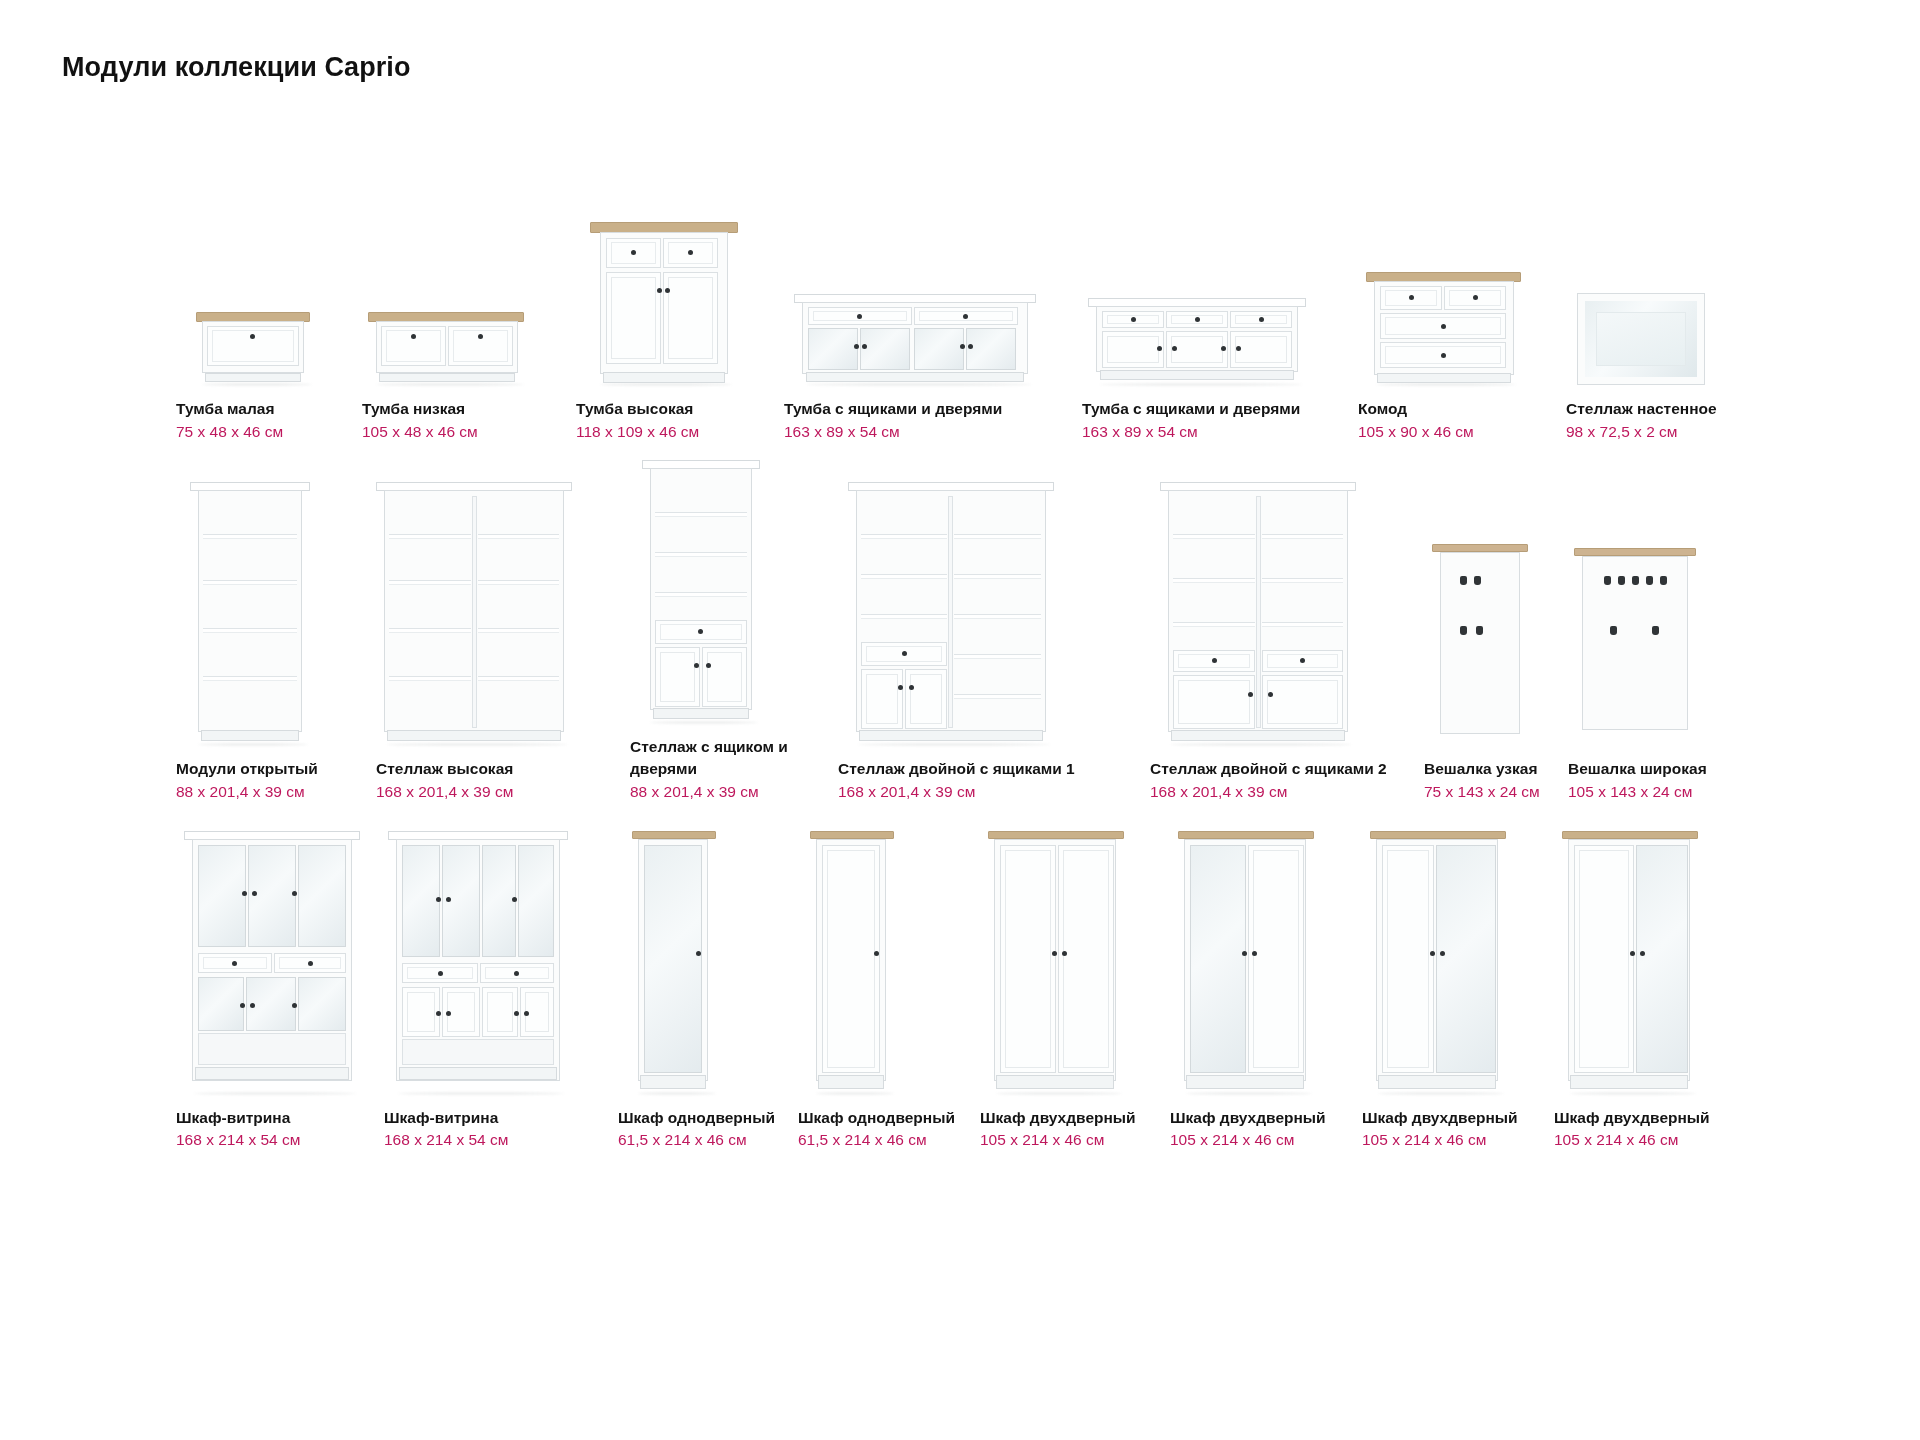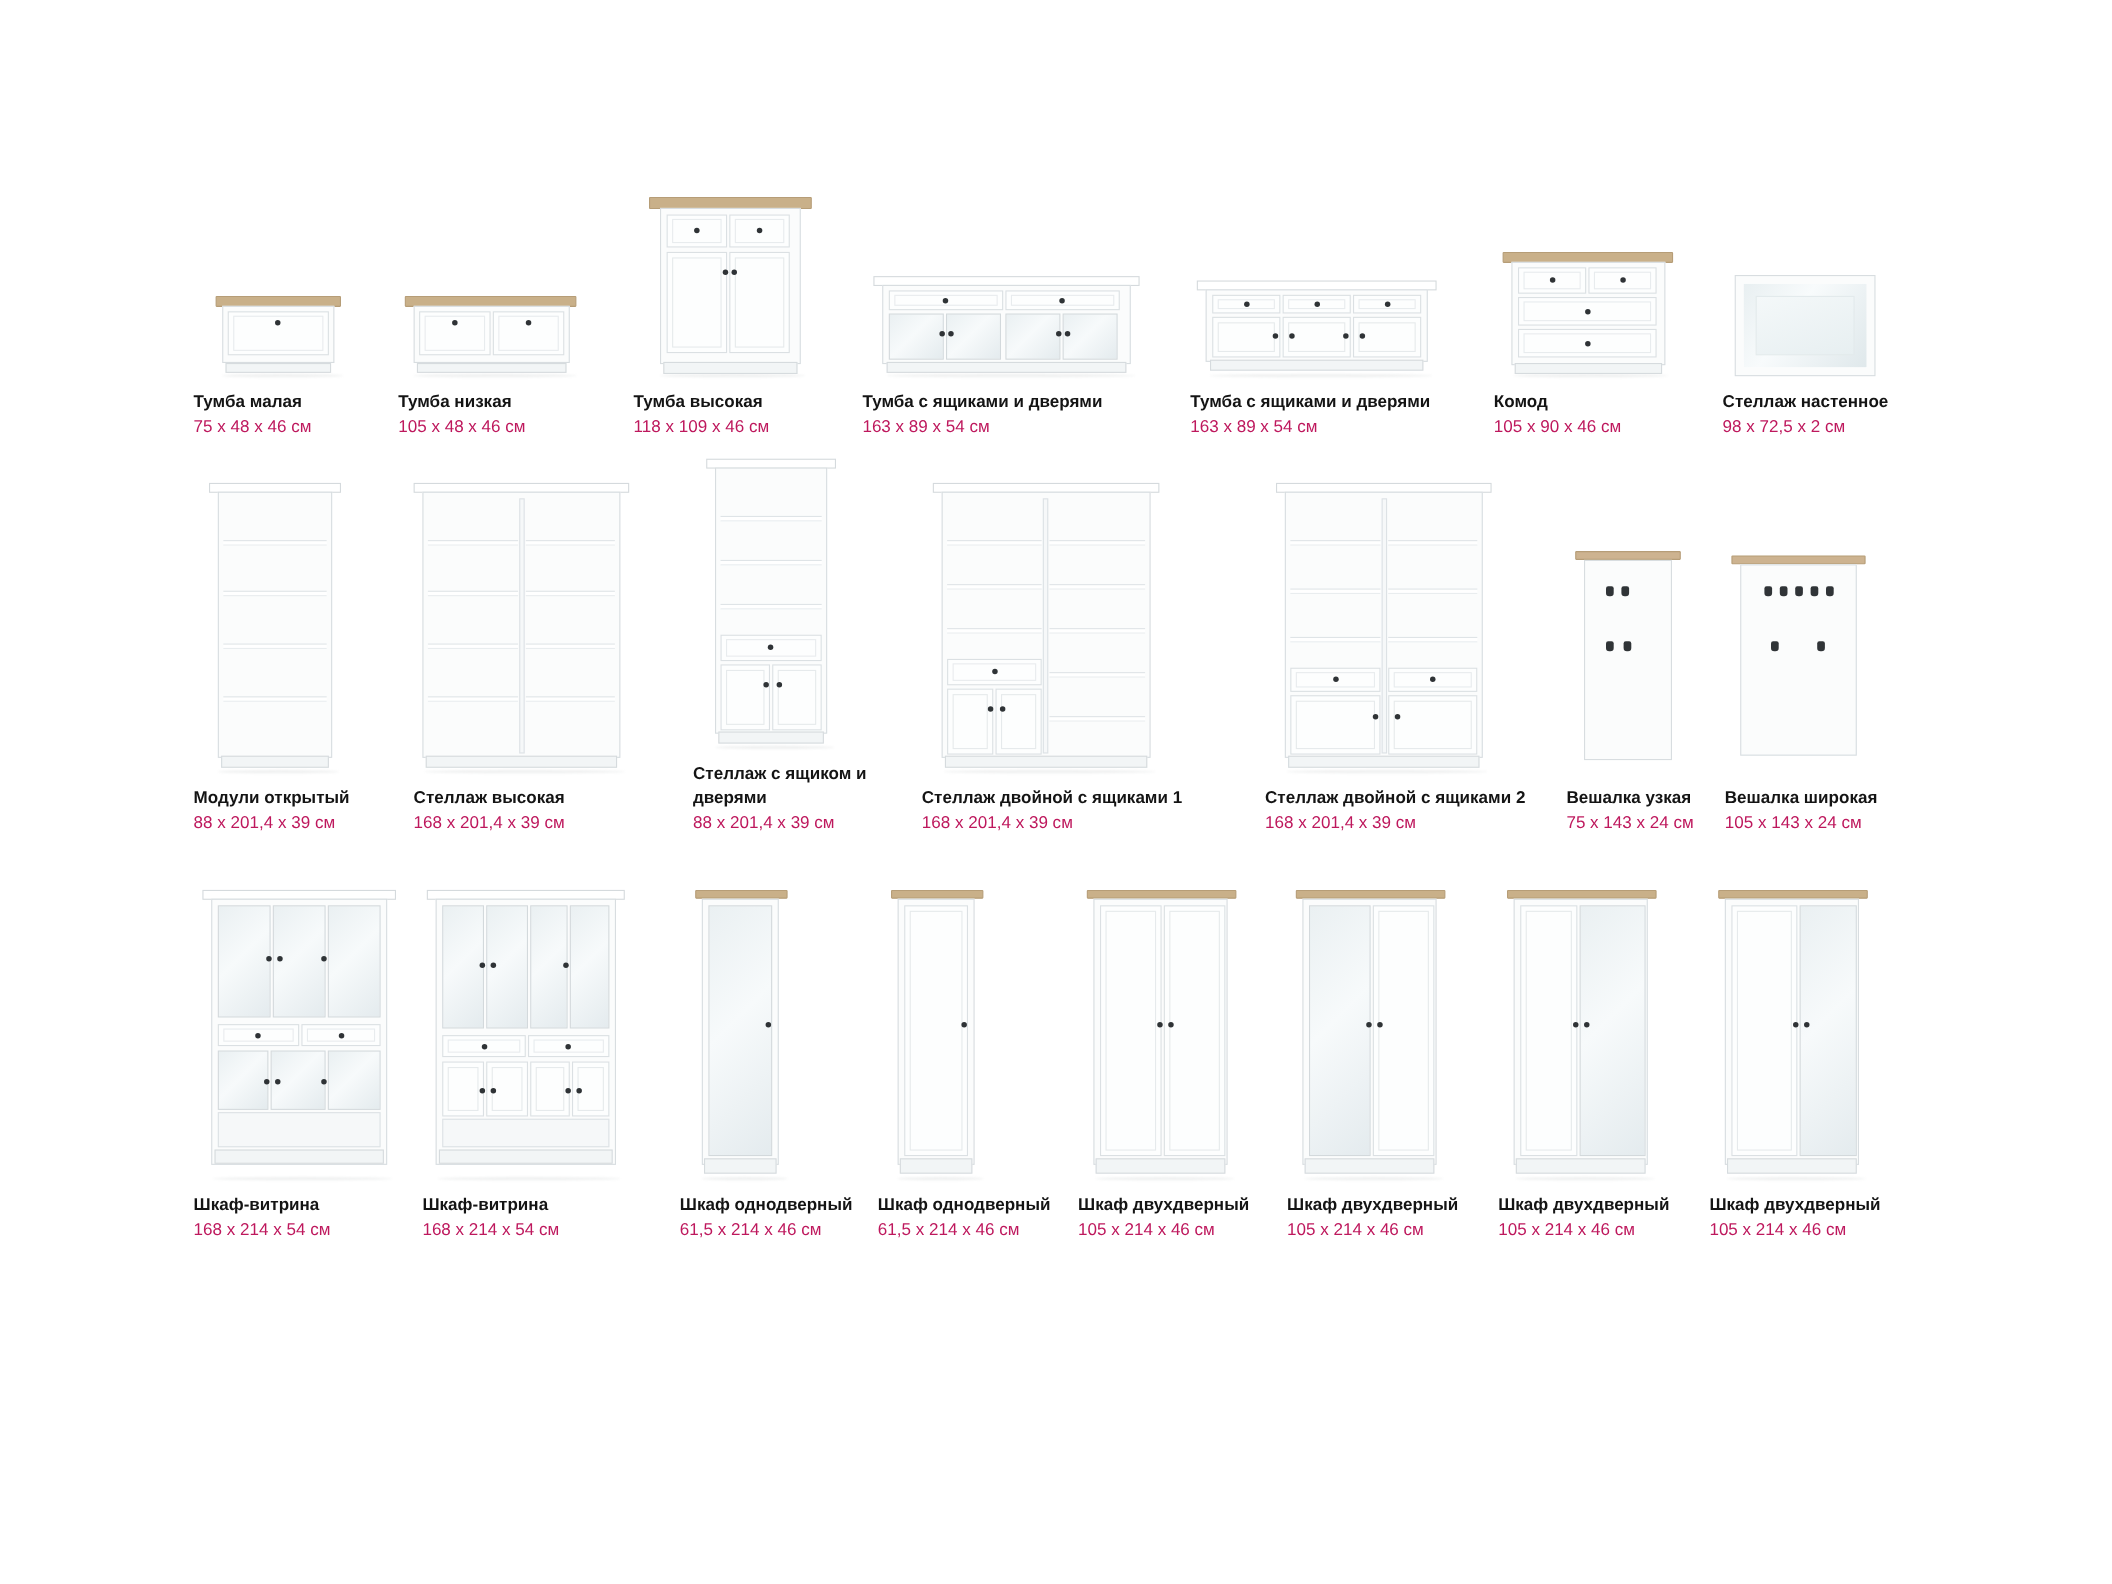--- a/index.html
+++ b/index.html
@@ -37,21 +37,21 @@
     flex-direction: column;
     gap: 0;
   }
   .row {
     display: flex;
     align-items: flex-end;
     justify-content: flex-start;
   }
   .row-1 { height: 300px; }
   .row-2 { height: 360px; }
-  .row-3 { height: 370px; }
+  .row-3 { height: 370px; align-items: center; }
 
   .cell {
     display: flex;
     flex-direction: column;
     justify-content: flex-end;
     align-items: flex-start;
     box-sizing: border-box;
   }
   .art {
     position: relative;
@@ -177,20 +177,21 @@
     background: rgba(120,130,135,0.12);
     border-radius: 50%;
     filter: blur(1px);
   }
 </style>
 </head>
 <body>
 
 <div class="page">
 
+  <h1 class="page-title">Модули коллекции Caprio</h1>
 
   <div class="rows">
 
     <div class="row row-1">
 
       <div class="cell" style="width:172px; margin-left:120px;">
         <div class="art" style="height:160px;">
           <div class="fz" style="width:122px;height:90px;margin-left:18px;">
             <div class="shadow" style="left:8px;right:4px;bottom:-2px;"></div>
             <div class="wood" style="left:2px;top:18px;width:114px;height:10px;"></div>

